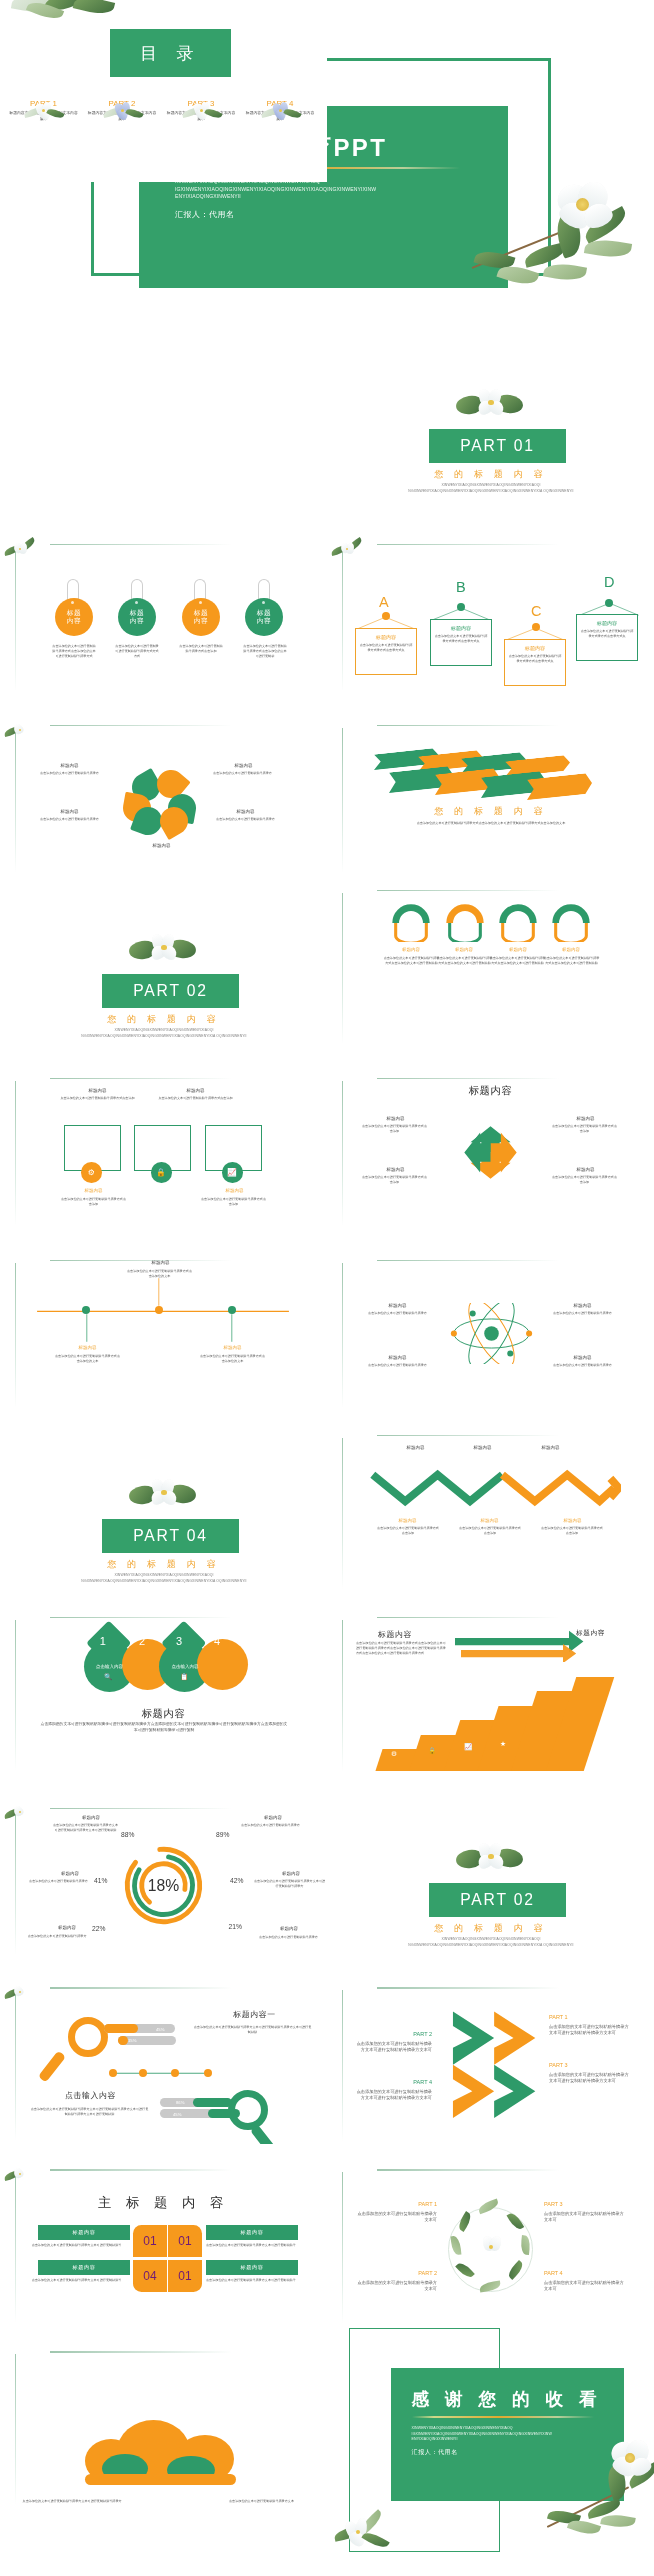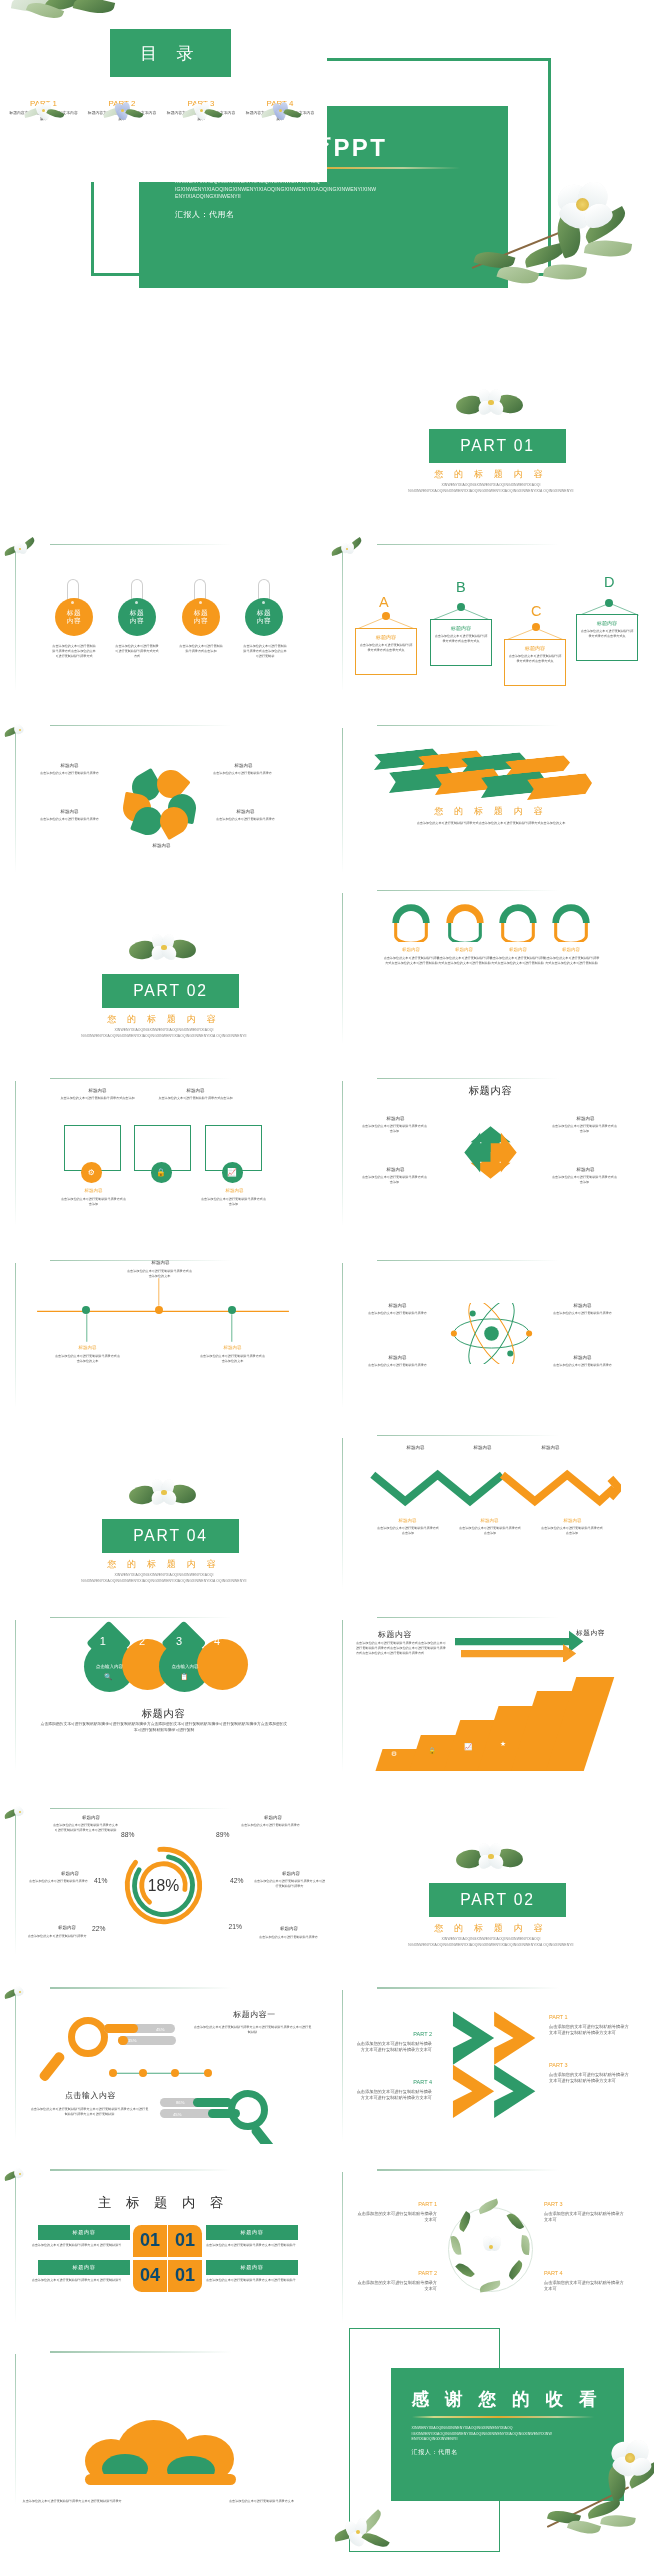--- a/index.html
+++ b/index.html
@@ -131,22 +131,22 @@
   .bar{ position:absolute; height:9px; border-radius:4.8px; background:#c9c9c9; }
   .barfill{ position:absolute; height:9px; border-radius:4.8px; }
   .barlabel{ position:absolute; font-size:4.2px; color:#fff; }
 
   
   .magring{ position:absolute; border-radius:50%; }
   .maghandle{ position:absolute; border-radius:4.2px; }
 
   
   .numtile{
-    position:absolute; background:#f6991c; color:#0c4a6e;
-    display:flex; align-items:center; justify-content:center; font-size:18px;font-weight:bold;
+    position:absolute; background:#f6991c; color:#701a75;
+    display:flex; align-items:center; justify-content:center; font-size:12px;
   }
   .greenbar{
     position:absolute; background:#2e9a69; color:#fff; font-size:5.1px;
     display:flex; align-items:center; justify-content:center; letter-spacing:0.6px;
   }
 
   
   .pbox{ position:absolute; font-size:4.2px; color:#555; line-height:1.6; }
   .plabel{ font-size:5.5px; color:#f0a22a; margin-bottom:1.8px; }
   .plabel.g{ color:#2e9a69; }

